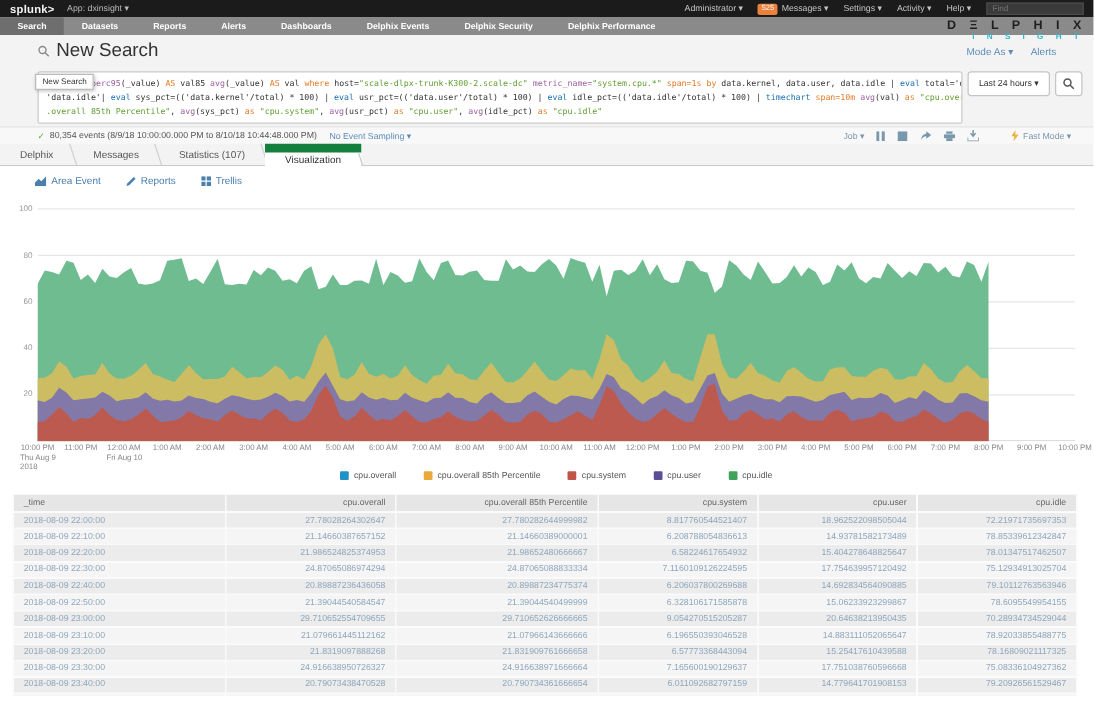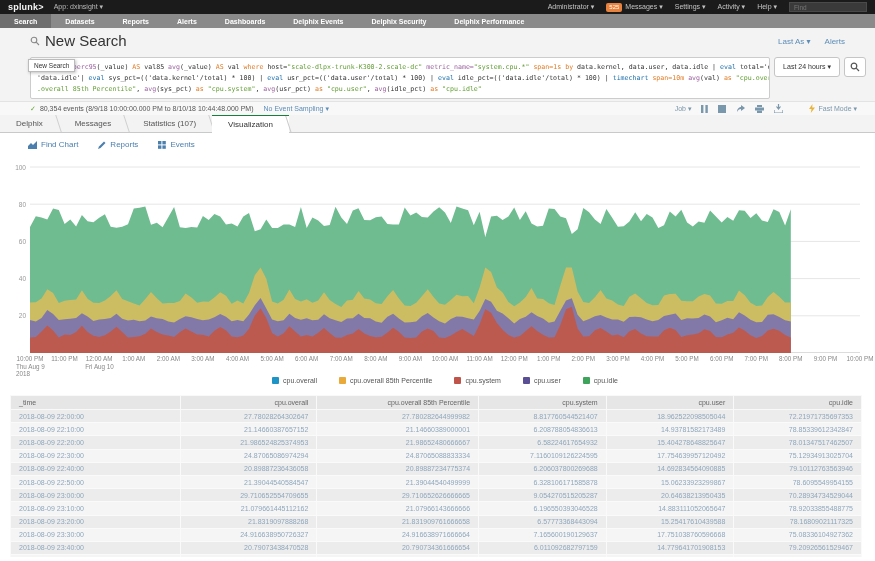--- a/index.html
+++ b/index.html
@@ -48,21 +48,21 @@
   .check{color:#65a637;margin:0 4px 0 30px;}
   .sampling{color:#5c8db8;margin-left:10px;cursor:pointer;}
   .job-controls{margin-left:auto;display:flex;align-items:center;gap:10px;padding-right:18px;color:#7a98ab;}
   .job-controls .jc{cursor:pointer;display:flex;align-items:center;gap:3px;}
   .fastmode{margin-left:16px;}
   
   .tabs-row{position:absolute;top:115px;left:0;right:0;height:18px;background:#f3f3f3;
     border-bottom:1px solid #c9c9c9;display:flex;align-items:stretch;font-size:8px;color:#555;}
   .tab{position:relative;padding:0 16px;display:flex;align-items:center;cursor:pointer;}
   .tab::after{content:"";position:absolute;right:0;top:0;height:100%;width:1px;background:#cfcfcf;transform:skewX(18deg);}
-  .tab.active{background:#fff;border-top:1px solid #15803d;margin-bottom:-1px;color:#333;}
+  .tab.active{background:#fff;border-top:7px solid #15803d;margin-bottom:-1px;color:#333;}
   .tab.active::after{background:#c9c9c9;}
   
   .viz{position:absolute;top:133px;left:0;right:0;bottom:0;background:#fff;}
   .viz-toolbar{position:absolute;top:7px;left:28px;display:flex;gap:20px;font-size:8px;color:#4a7fae;}
   .viz-toolbar .vt{display:flex;align-items:center;gap:4px;cursor:pointer;}
   .ylabel{position:absolute;width:20px;text-align:right;font-size:6.5px;color:#999;left:6px;}
   .plot{position:absolute;left:30px;top:30px;width:830px;height:190px;}
   .xlabels{position:absolute;left:0;top:222px;right:0;height:8px;}
   .xlab{position:absolute;font-size:6.3px;color:#888;white-space:nowrap;transform:translateX(-50%);}
   .xsub{position:absolute;font-size:6.3px;color:#888;white-space:nowrap;}
@@ -109,33 +109,37 @@
         <div class="nav-item active">Search</div>
         <div class="nav-item">Datasets</div>
         <div class="nav-item">Reports</div>
         <div class="nav-item">Alerts</div>
         <div class="nav-item">Dashboards</div>
         <div class="nav-item">Delphix Events</div>
         <div class="nav-item">Delphix Security</div>
         <div class="nav-item">Delphix Performance</div>
       </div>
   </div>
+  <div class="brand">
+    <div class="brand-1">D Ξ L P H I X</div>
+    <div class="brand-2">I N S I G H T</div>
+  </div>
 
   <div class="sec-head">
     <div class="title-row">
       <span>
         <svg width="10" height="10" viewBox="0 0 10 10">
             <circle cx="4" cy="4" r="2.8" fill="none" stroke="#888" stroke-width="1.1"></circle>
             <line x1="6.2" y1="6.2" x2="9" y2="9" stroke="#888" stroke-width="1.1"></line>
           </svg>
       </span>
       <span class="page-title">New Search</span>
     </div>
     <div class="head-links">
-      <span>Last As ▾</span>
+      <span>Mode As ▾</span>
       <span>Alerts</span>
     </div>
     <div class="query-row">
       <div class="query-box">
           <div class="qline"><span class="q-p">| </span><span class="q-c">mstats</span><span class="q-p"> </span><span class="q-f">perc95</span><span class="q-p">(_value) </span><span class="q-k">AS</span><span class="q-p"> val85 </span><span class="q-f">avg</span><span class="q-p">(_value) </span><span class="q-k">AS</span><span class="q-p"> val </span><span class="q-k">where</span><span class="q-p"> host=</span><span class="q-s">"scale-dlpx-trunk-K300-2.scale-dc"</span><span class="q-f"> metric_name=</span><span class="q-s">"system.cpu.*"</span><span class="q-p"> </span><span class="q-k">span=1s</span><span class="q-p"> </span><span class="q-k">by</span><span class="q-p"> data.kernel, data.user, data.idle | </span><span class="q-c">eval</span><span class="q-p"> total='data.kernel' + 'data.user' +</span></div>
           <div class="qline"><span class="q-p">'data.idle'| </span><span class="q-c">eval</span><span class="q-p"> sys_pct=(('data.kernel'/total) * 100) | </span><span class="q-c">eval</span><span class="q-p"> usr_pct=(('data.user'/total) * 100) | </span><span class="q-c">eval</span><span class="q-p"> idle_pct=(('data.idle'/total) * 100) | </span><span class="q-c">timechart</span><span class="q-p"> </span><span class="q-k">span=10m</span><span class="q-p"> </span><span class="q-f">avg</span><span class="q-p">(val) </span><span class="q-k">as</span><span class="q-p"> </span><span class="q-s">"cpu.overall"</span></div>
           <div class="qline"><span class="q-s">.overall 85th Percentile"</span><span class="q-p">, </span><span class="q-f">avg</span><span class="q-p">(sys_pct) </span><span class="q-k">as</span><span class="q-p"> </span><span class="q-s">"cpu.system"</span><span class="q-p">, </span><span class="q-f">avg</span><span class="q-p">(usr_pct) </span><span class="q-k">as</span><span class="q-p"> </span><span class="q-s">"cpu.user"</span><span class="q-p">, </span><span class="q-f">avg</span><span class="q-p">(idle_pct) </span><span class="q-k">as</span><span class="q-p"> </span><span class="q-s">"cpu.idle"</span></div>
         </div>
       <div class="time-btn">Last 24 hours ▾</div>
       <div class="search-btn">
@@ -198,36 +202,36 @@
       <div class="tab">Statistics (107)</div>
       <div class="tab active">Visualization</div>
     </div>
 
   <div class="viz">
     <div class="viz-toolbar">
       <span class="vt">
         <svg width="9" height="8" viewBox="0 0 9 8">
             <path d="M0 8 L0 5 L3 2 L5 4 L9 0 L9 8 Z" fill="#4a7fae"></path>
           </svg>
-        <span>Find Chart</span>
+        <span>Area Event</span>
       </span>
       <span class="vt">
         <svg width="8" height="8" viewBox="0 0 8 8">
             <path d="M0 8 L1 5.5 L6 .5 L7.5 2 L2.5 7 Z" fill="#4a7fae"></path>
           </svg>
         <span>Reports</span>
       </span>
       <span class="vt">
         <svg width="8" height="8" viewBox="0 0 8 8">
             <rect x="0" y="0" width="3.4" height="3.4" fill="#4a7fae"></rect>
             <rect x="4.4" y="0" width="3.4" height="3.4" fill="#4a7fae"></rect>
             <rect x="0" y="4.4" width="3.4" height="3.4" fill="#4a7fae"></rect>
             <rect x="4.4" y="4.4" width="3.4" height="3.4" fill="#4a7fae"></rect>
           </svg>
-        <span>Events</span>
+        <span>Trellis</span>
       </span>
     </div>
     <div id="ylabels">
         <div class="ylabel" style="top: 179.3px;">20</div>
         <div class="ylabel" style="top: 142.1px;">40</div>
         <div class="ylabel" style="top: 104.9px;">60</div>
         <div class="ylabel" style="top: 67.7px;">80</div>
         <div class="ylabel" style="top: 30.5px;">100</div>
       </div>
     <div class="plot" id="plot">

